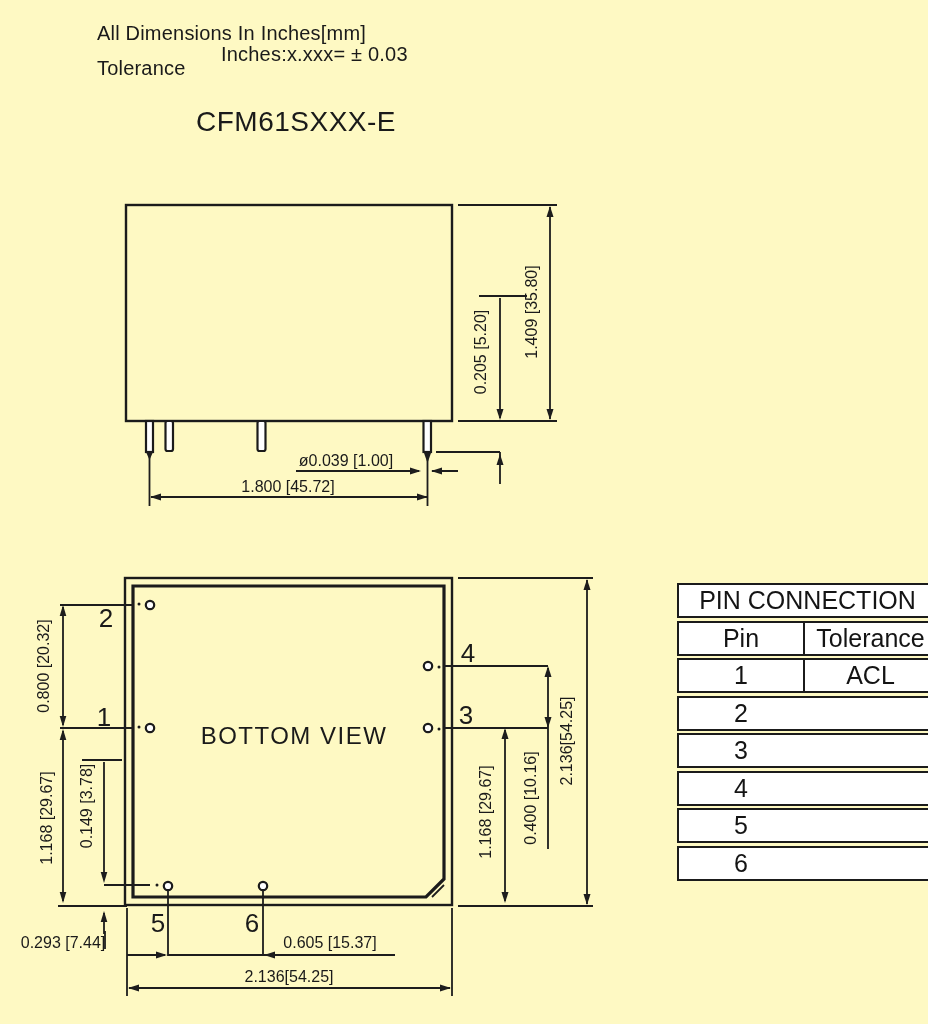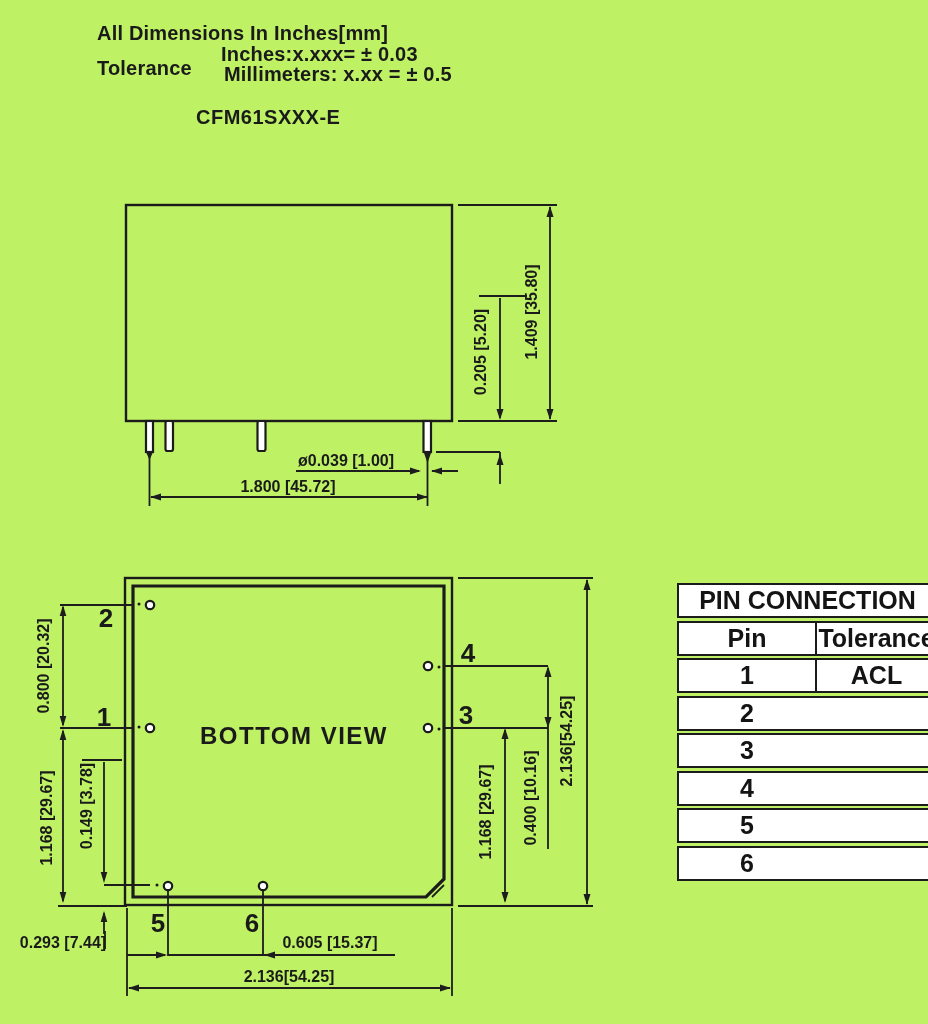--- a/index.html
+++ b/index.html
@@ -1,22 +1,22 @@
 <!DOCTYPE html>
 <html><head>
 <meta charset="utf-8">
 <style>
   html,body{margin:0;padding:0;background:#ffffff;}
   .page{
-    position:relative;width:928px;height:1024px;background:#bef264;
-    font-family:"Liberation Sans", sans-serif;color:#1a1a1a;overflow:hidden;font-weight:bold;
+    position:relative;width:928px;height:1024px;background:#fef9c3;
+    font-family:"Liberation Sans", sans-serif;color:#1a1a1a;overflow:hidden;
   }
   .abs{position:absolute;white-space:pre;}
   .h-line{font-size:20px;letter-spacing:.2px;}
-  .doc-title{font-size:20px;letter-spacing:.5px;}
+  .doc-title{font-size:28px;letter-spacing:.5px;}
   svg{position:absolute;left:0;top:0;}
   svg text{font-family:"Liberation Sans", sans-serif;fill:#1a1a1a;}
   .dim{font-size:16px;}
   .pinlbl{font-size:26px;}
   .view-label{font-size:24px;letter-spacing:1.5px;}
   .ln{stroke:#1d1d1d;stroke-width:1.8;fill:none;}
   .ln-thick{stroke:#1b1b1b;stroke-width:2.4;fill:none;}
   .ln-inner{stroke:#1b1b1b;stroke-width:3.2;fill:none;}
   .pin{fill:#ffffff;stroke:#1b1b1b;stroke-width:2.2;}
   .hole{fill:#ffffff;stroke:#1b1b1b;stroke-width:2.2;}
@@ -26,32 +26,31 @@
   .pin-table{
     position:absolute;left:632px;top:583px;width:261px;
     display:flex;flex-direction:column;gap:2.5px;margin-left:45px;
   }
   .pt-row{
     border:2.5px solid #1b1b1b;height:31px;background:#fff;
     display:flex;align-items:center;justify-content:center;
     font-size:25px;color:#141414;
   }
   .pt-split{justify-content:flex-start;padding:0;}
-  .pt-cell{width:136px;display:flex;align-items:center;justify-content:center;height:100%;}
+  .pt-cell{width:124px;display:flex;align-items:center;justify-content:center;height:100%;}
   .pt-fn{flex:1;border-left:2.5px solid #1b1b1b;}
 </style>
 </head>
 <body>
 
 <div class="page">
 
   <div class="abs h-line" style="left:97px;top:22px">All Dimensions In Inches[mm]</div>
   <div class="abs h-line" style="left:97px;top:57px">Tolerance</div>
   <div class="abs h-line" style="left:221px;top:43px">Inches:x.xxx= ± 0.03</div>
-  <div class="abs h-line" style="left:224px;top:63px">Millimeters: x.xx = ± 0.5</div>
   <div class="abs doc-title" style="left:196px;top:106px">CFM61SXXX-E</div>
 
   <svg width="928" height="1024" viewBox="0 0 928 1024">
 
     <g>
       <rect class="ln-thick" x="126" y="205" width="326" height="216"></rect>
 
       <g>
         <rect class="pin" x="146" y="421" width="7" height="31"></rect>
         <rect class="pin" x="165.5" y="421" width="7.5" height="30" rx="2"></rect>

